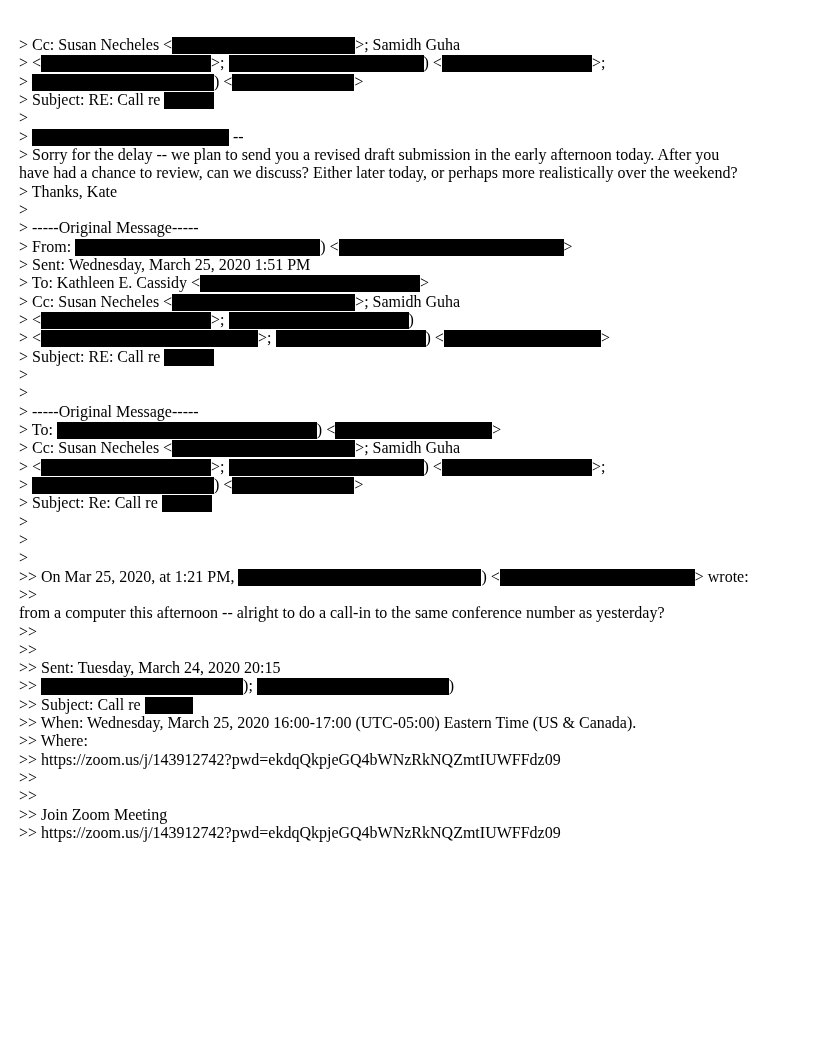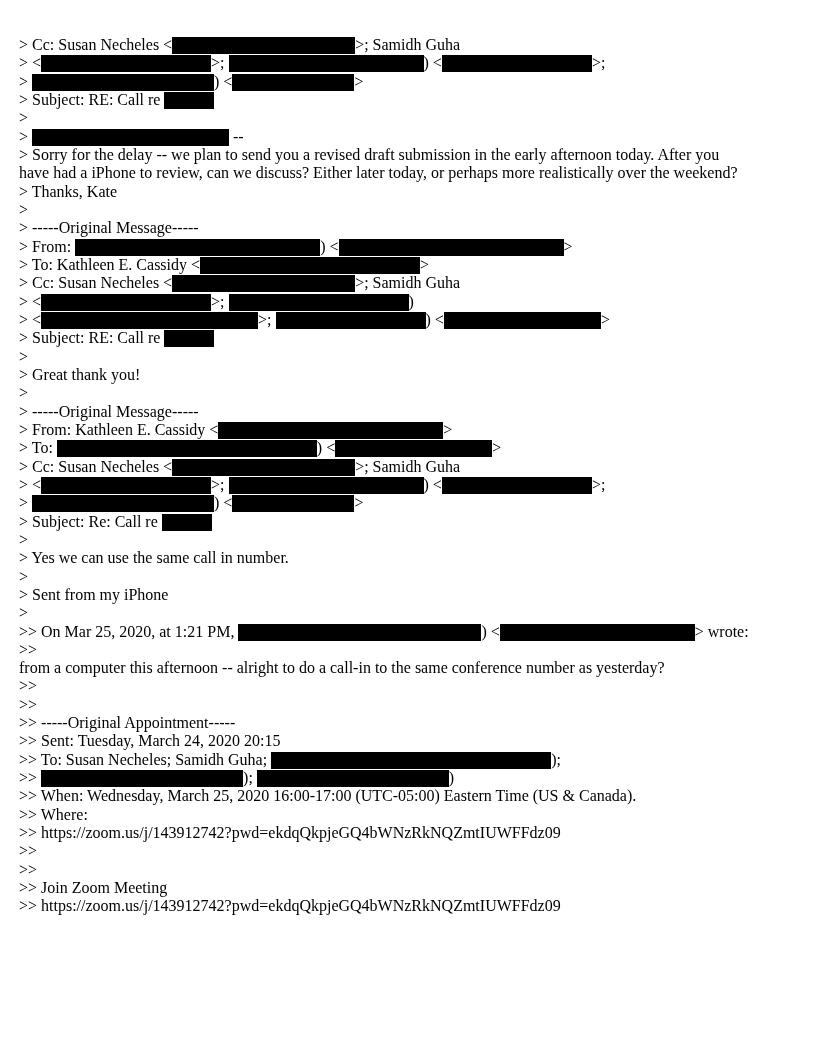--- a/index.html
+++ b/index.html
@@ -39,54 +39,50 @@
 
 <div class="doc-page">
   <div id="email-body">
       <div class="line">&gt; Cc: Susan Necheles &lt;<span class="r" style="width: 183px; background: rgb(0, 0, 0);"></span>&gt;; Samidh Guha</div>
       <div class="line">&gt; &lt;<span class="r" style="width: 170px; background: rgb(0, 0, 0);"></span>&gt;; <span class="r" style="width: 195px; background: rgb(0, 0, 0);"></span>) &lt;<span class="r" style="width: 150px; background: rgb(0, 0, 0);"></span>&gt;;</div>
       <div class="line">&gt; <span class="r" style="width: 182px; background: rgb(0, 0, 0);"></span>) &lt;<span class="r" style="width: 122px; background: rgb(0, 0, 0);"></span>&gt;</div>
       <div class="line">&gt; Subject: RE: Call re <span class="r" style="width: 50px; background: rgb(0, 0, 0);"></span></div>
       <div class="line">&gt;</div>
       <div class="line">&gt; <span class="r" style="width: 197px; background: rgb(0, 0, 0);"></span> --</div>
       <div class="line">&gt; Sorry for the delay -- we plan to send you a revised draft submission in the early afternoon today. After you</div>
-      <div class="line">have had a iPhone to review, can we discuss? Either later today, or perhaps more realistically over the weekend?</div>
+      <div class="line">have had a chance to review, can we discuss? Either later today, or perhaps more realistically over the weekend?</div>
       <div class="line">&gt; Thanks, Kate</div>
       <div class="line">&gt;</div>
       <div class="line">&gt; -----Original Message-----</div>
       <div class="line">&gt; From: <span class="r" style="width: 245px; background: rgb(0, 0, 0);"></span>) &lt;<span class="r" style="width: 225px; background: rgb(0, 0, 0);"></span>&gt;</div>
+      <div class="line">&gt; Sent: Wednesday, March 25, 2020 1:51 PM</div>
       <div class="line">&gt; To: Kathleen E. Cassidy &lt;<span class="r" style="width: 220px; background: rgb(0, 0, 0);"></span>&gt;</div>
       <div class="line">&gt; Cc: Susan Necheles &lt;<span class="r" style="width: 183px; background: rgb(0, 0, 0);"></span>&gt;; Samidh Guha</div>
       <div class="line">&gt; &lt;<span class="r" style="width: 170px; background: rgb(0, 0, 0);"></span>&gt;; <span class="r" style="width: 180px; background: rgb(0, 0, 0);"></span>)</div>
       <div class="line">&gt; &lt;<span class="r" style="width: 217px; background: rgb(0, 0, 0);"></span>&gt;; <span class="r" style="width: 150px; background: rgb(0, 0, 0);"></span>) &lt;<span class="r" style="width: 157px; background: rgb(0, 0, 0);"></span>&gt;</div>
       <div class="line">&gt; Subject: RE: Call re <span class="r" style="width: 50px; background: rgb(0, 0, 0);"></span></div>
       <div class="line">&gt;</div>
-      <div class="line">&gt; Great thank you!</div>
       <div class="line">&gt;</div>
       <div class="line">&gt; -----Original Message-----</div>
-      <div class="line">&gt; From: Kathleen E. Cassidy &lt;<span class="r" style="width: 225px; background: rgb(0, 0, 0);"></span>&gt;</div>
       <div class="line">&gt; To: <span class="r" style="width: 260px; background: rgb(0, 0, 0);"></span>) &lt;<span class="r" style="width: 157px; background: rgb(0, 0, 0);"></span>&gt;</div>
       <div class="line">&gt; Cc: Susan Necheles &lt;<span class="r" style="width: 183px; background: rgb(0, 0, 0);"></span>&gt;; Samidh Guha</div>
       <div class="line">&gt; &lt;<span class="r" style="width: 170px; background: rgb(0, 0, 0);"></span>&gt;; <span class="r" style="width: 195px; background: rgb(0, 0, 0);"></span>) &lt;<span class="r" style="width: 150px; background: rgb(0, 0, 0);"></span>&gt;;</div>
       <div class="line">&gt; <span class="r" style="width: 182px; background: rgb(0, 0, 0);"></span>) &lt;<span class="r" style="width: 122px; background: rgb(0, 0, 0);"></span>&gt;</div>
       <div class="line">&gt; Subject: Re: Call re <span class="r" style="width: 50px; background: rgb(0, 0, 0);"></span></div>
       <div class="line">&gt;</div>
-      <div class="line">&gt; Yes we can use the same call in number.</div>
       <div class="line">&gt;</div>
-      <div class="line">&gt; Sent from my iPhone</div>
       <div class="line">&gt;</div>
       <div class="line">&gt;&gt; On Mar 25, 2020, at 1:21 PM, <span class="r" style="width: 243px; background: rgb(0, 0, 0);"></span>) &lt;<span class="r" style="width: 195px; background: rgb(0, 0, 0);"></span>&gt; wrote:</div>
       <div class="line">&gt;&gt;</div>
       <div class="line">from a computer this afternoon -- alright to do a call-in to the same conference number as yesterday?</div>
       <div class="line">&gt;&gt;</div>
       <div class="line">&gt;&gt;</div>
-      <div class="line">&gt;&gt; -----Original Appointment-----</div>
       <div class="line">&gt;&gt; Sent: Tuesday, March 24, 2020 20:15</div>
-      <div class="line">&gt;&gt; To: Susan Necheles; Samidh Guha; <span class="r" style="width: 280px; background: rgb(0, 0, 0);"></span>);</div>
       <div class="line">&gt;&gt; <span class="r" style="width: 202px; background: rgb(0, 0, 0);"></span>); <span class="r" style="width: 192px; background: rgb(0, 0, 0);"></span>)</div>
+      <div class="line">&gt;&gt; Subject: Call re <span class="r" style="width: 48px; background: rgb(0, 0, 0);"></span></div>
       <div class="line">&gt;&gt; When: Wednesday, March 25, 2020 16:00-17:00 (UTC-05:00) Eastern Time (US &amp; Canada).</div>
       <div class="line">&gt;&gt; Where:</div>
       <div class="line">&gt;&gt; https://zoom.us/j/143912742?pwd=ekdqQkpjeGQ4bWNzRkNQZmtIUWFFdz09</div>
       <div class="line">&gt;&gt;</div>
       <div class="line">&gt;&gt;</div>
       <div class="line">&gt;&gt; Join Zoom Meeting</div>
       <div class="line">&gt;&gt; https://zoom.us/j/143912742?pwd=ekdqQkpjeGQ4bWNzRkNQZmtIUWFFdz09</div>
     </div>
 </div>
 

